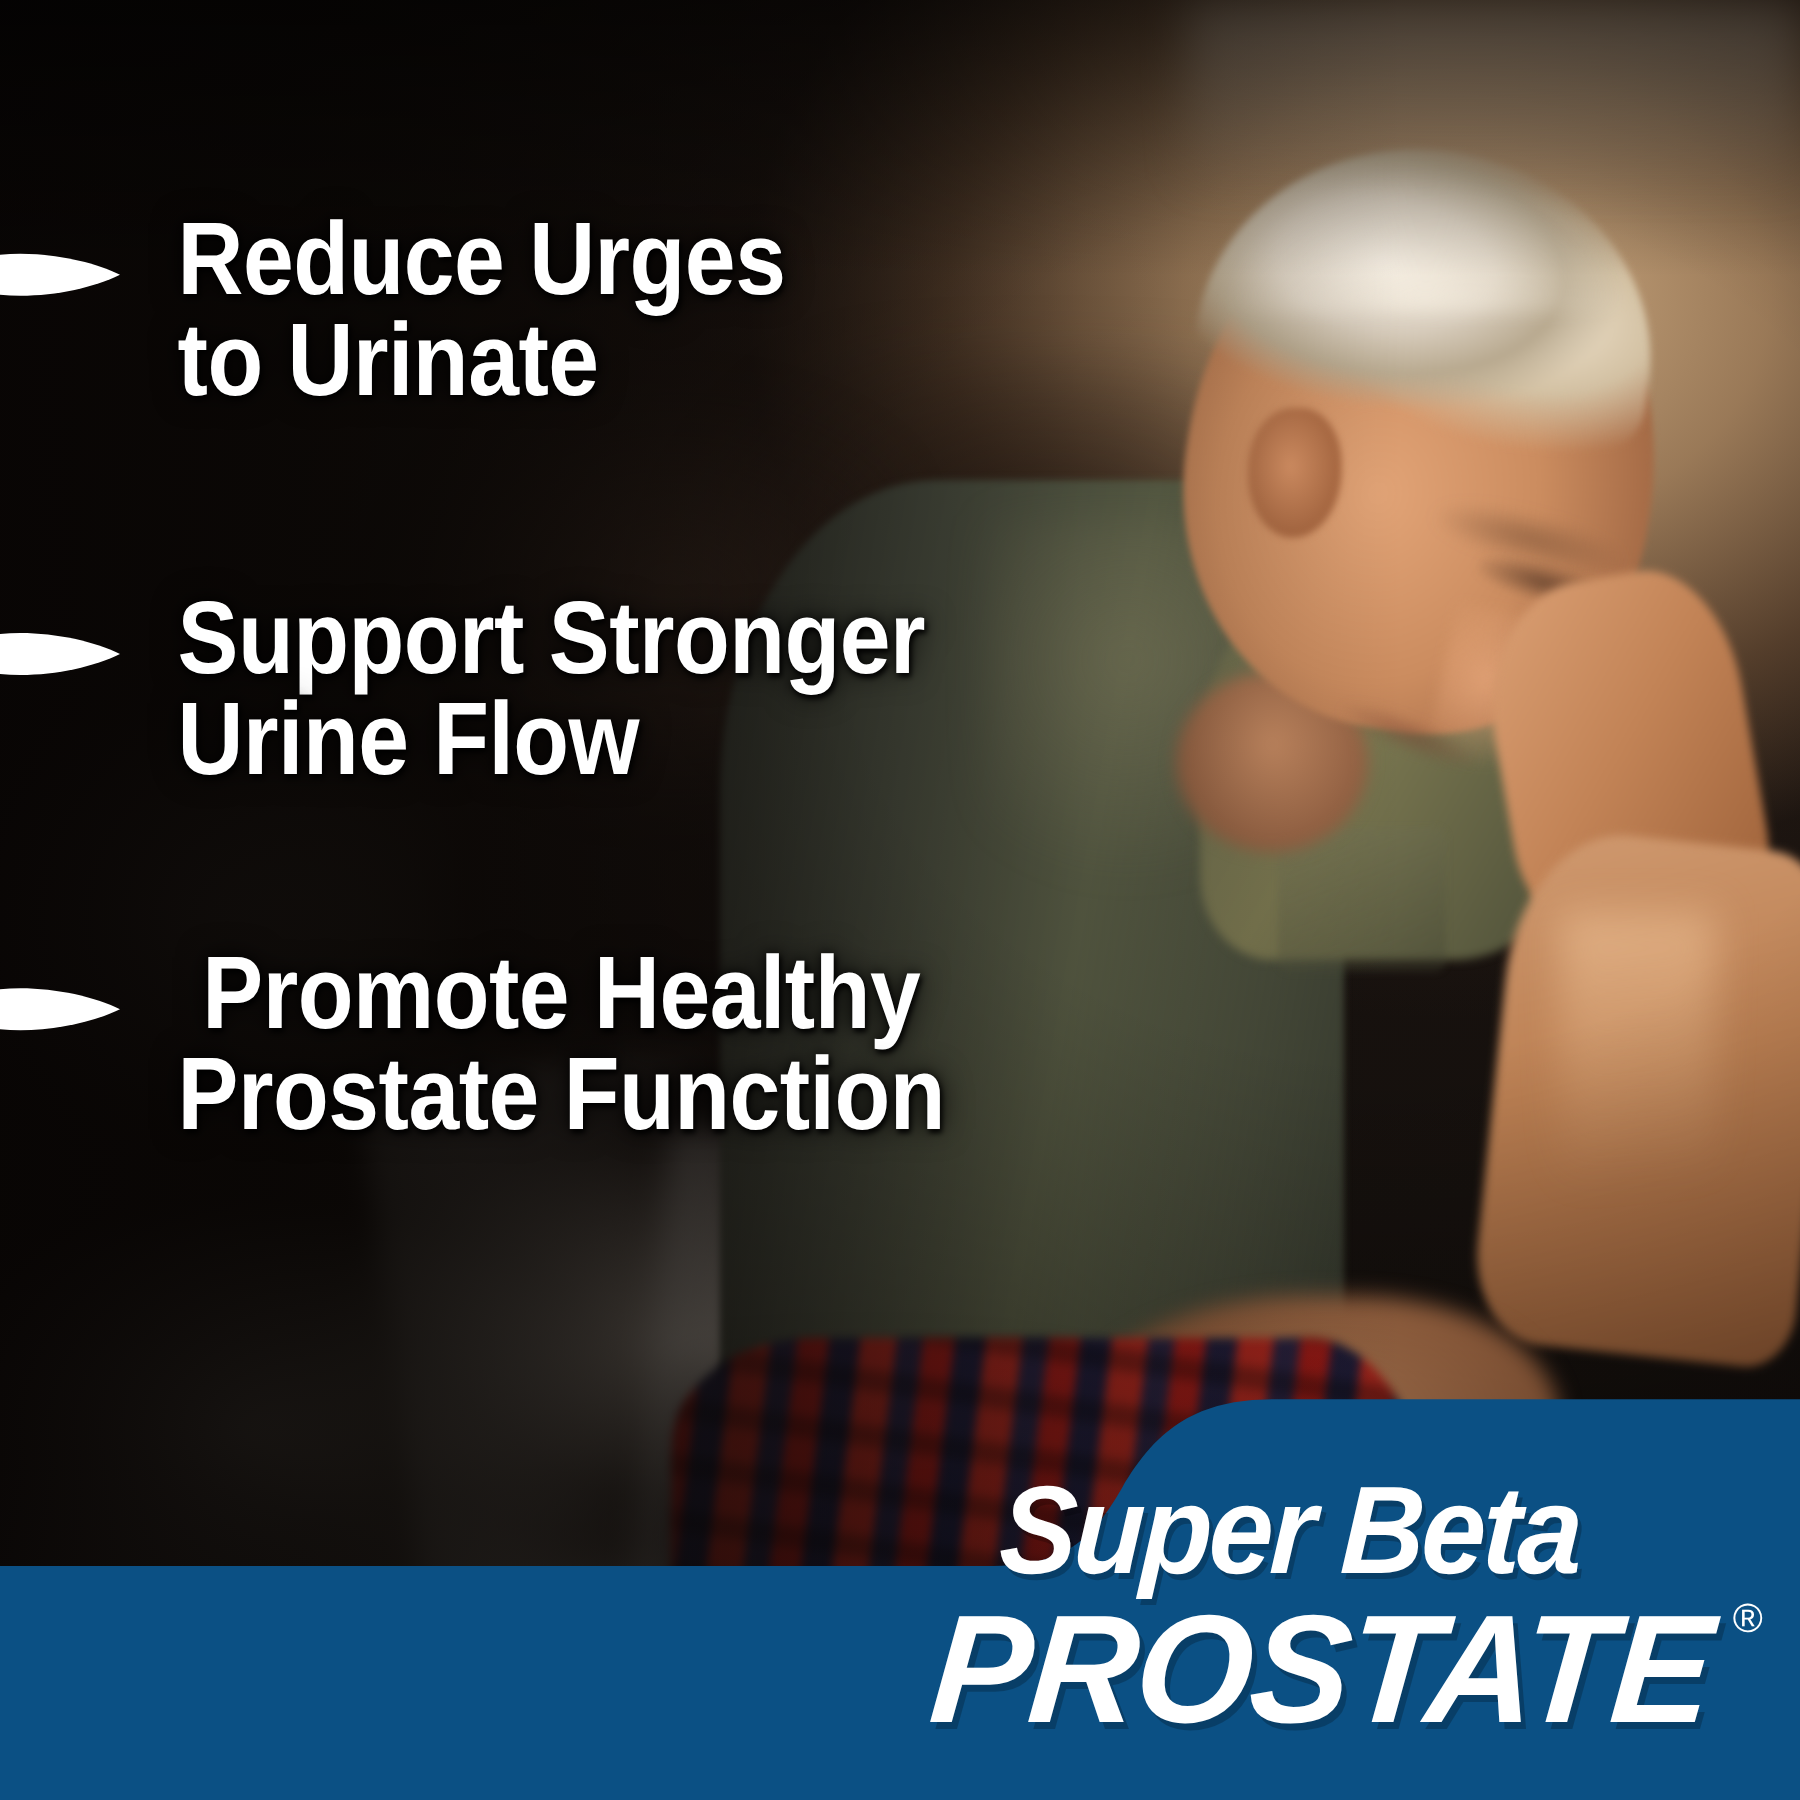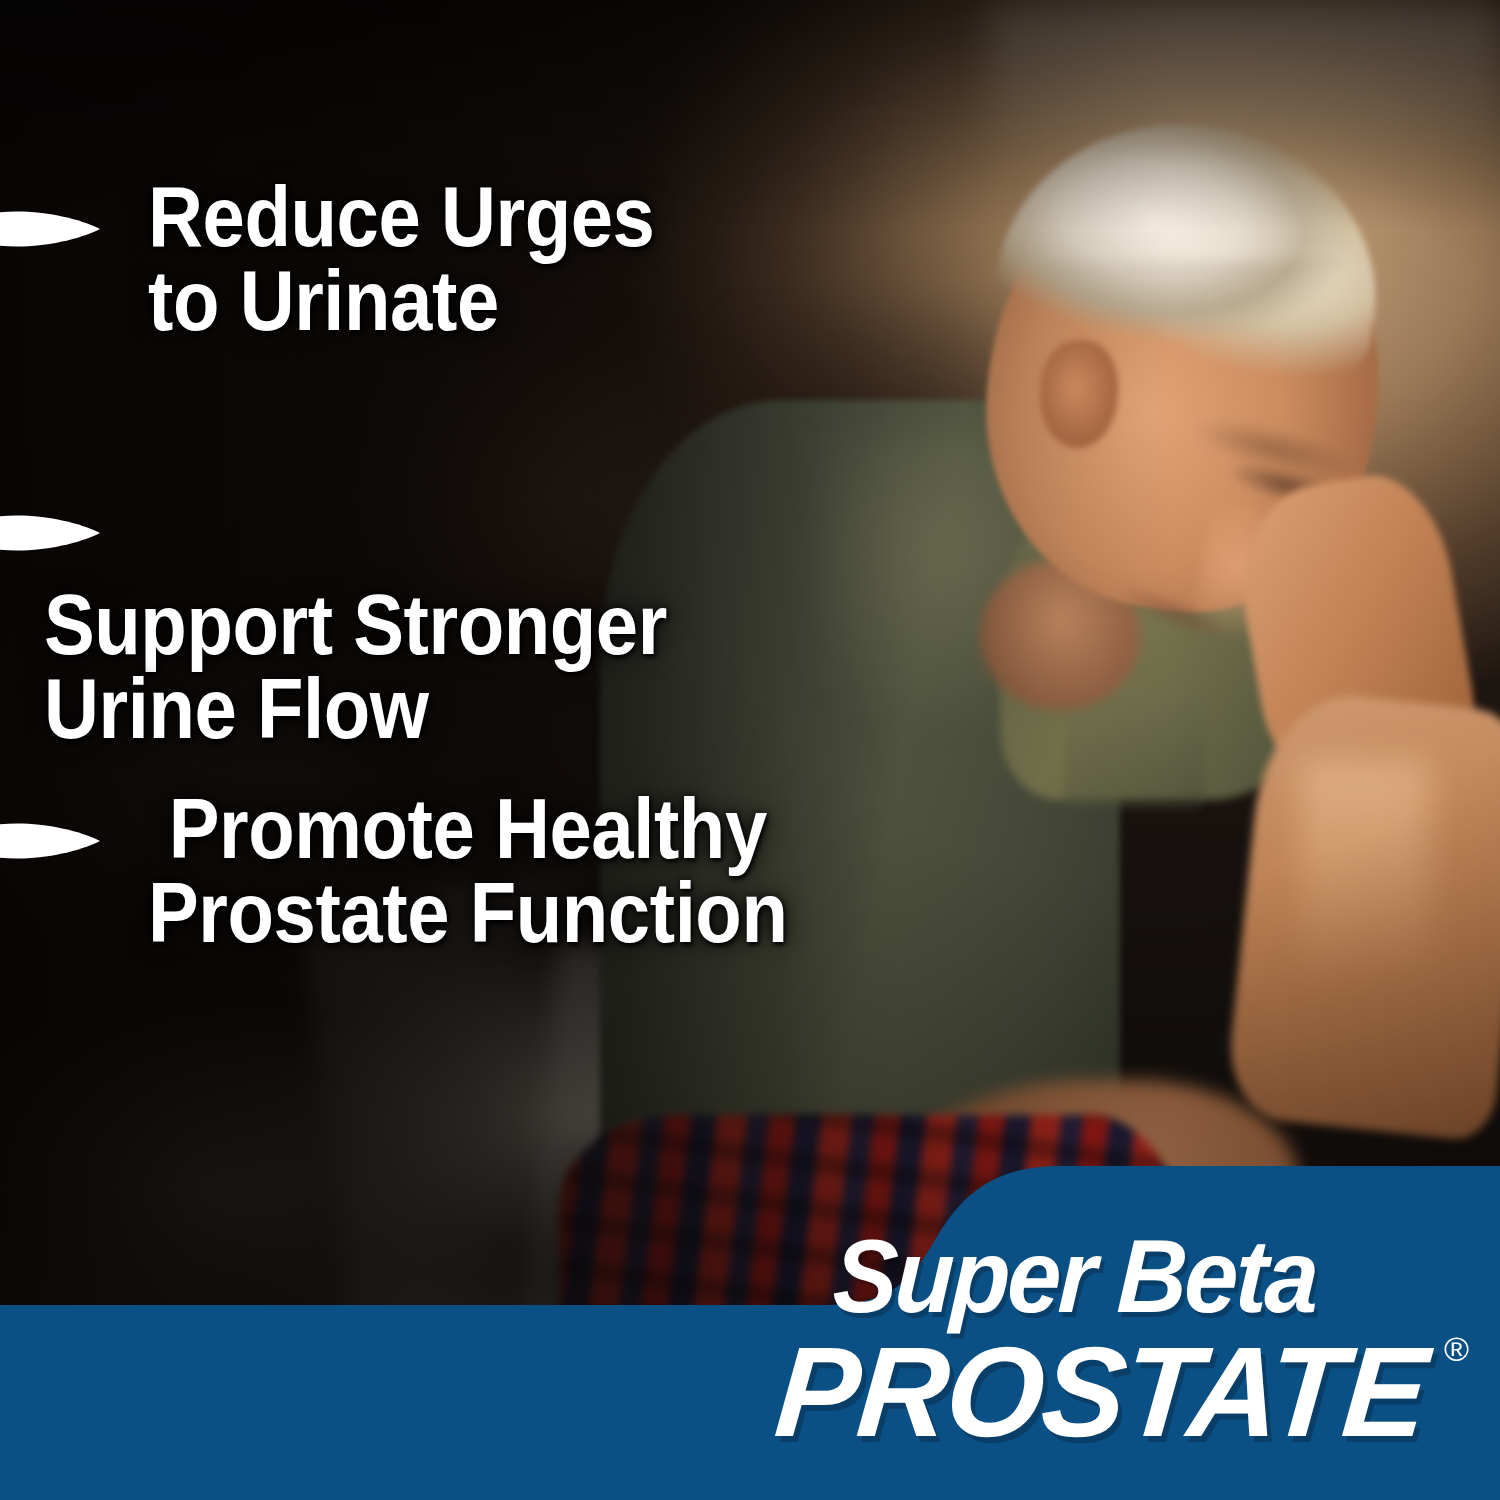--- a/index.html
+++ b/index.html
@@ -269,21 +269,21 @@
     position: absolute;
     left: 0; top: 0;
     width: 1100px;
   }
   .bullet-row {
     position: absolute;
     display: flex;
     align-items: flex-start;
   }
   .bullet-row[data-idx="0"] { left: 0px;  top: 196px; }
-  .bullet-row[data-idx="1"] { left: 0px;  top: 500px; flex-direction: column; }
+  .bullet-row[data-idx="1"] { left: 0px;  top: 512px; }
   .bullet-row[data-idx="2"] { left: 0px;  top: 808px; text-align: center; }
 
   
   .marker {
     position: relative;
     width: 104px;
     height: 72px;
     flex: 0 0 104px;
   }
   .marker svg { display: block; }

